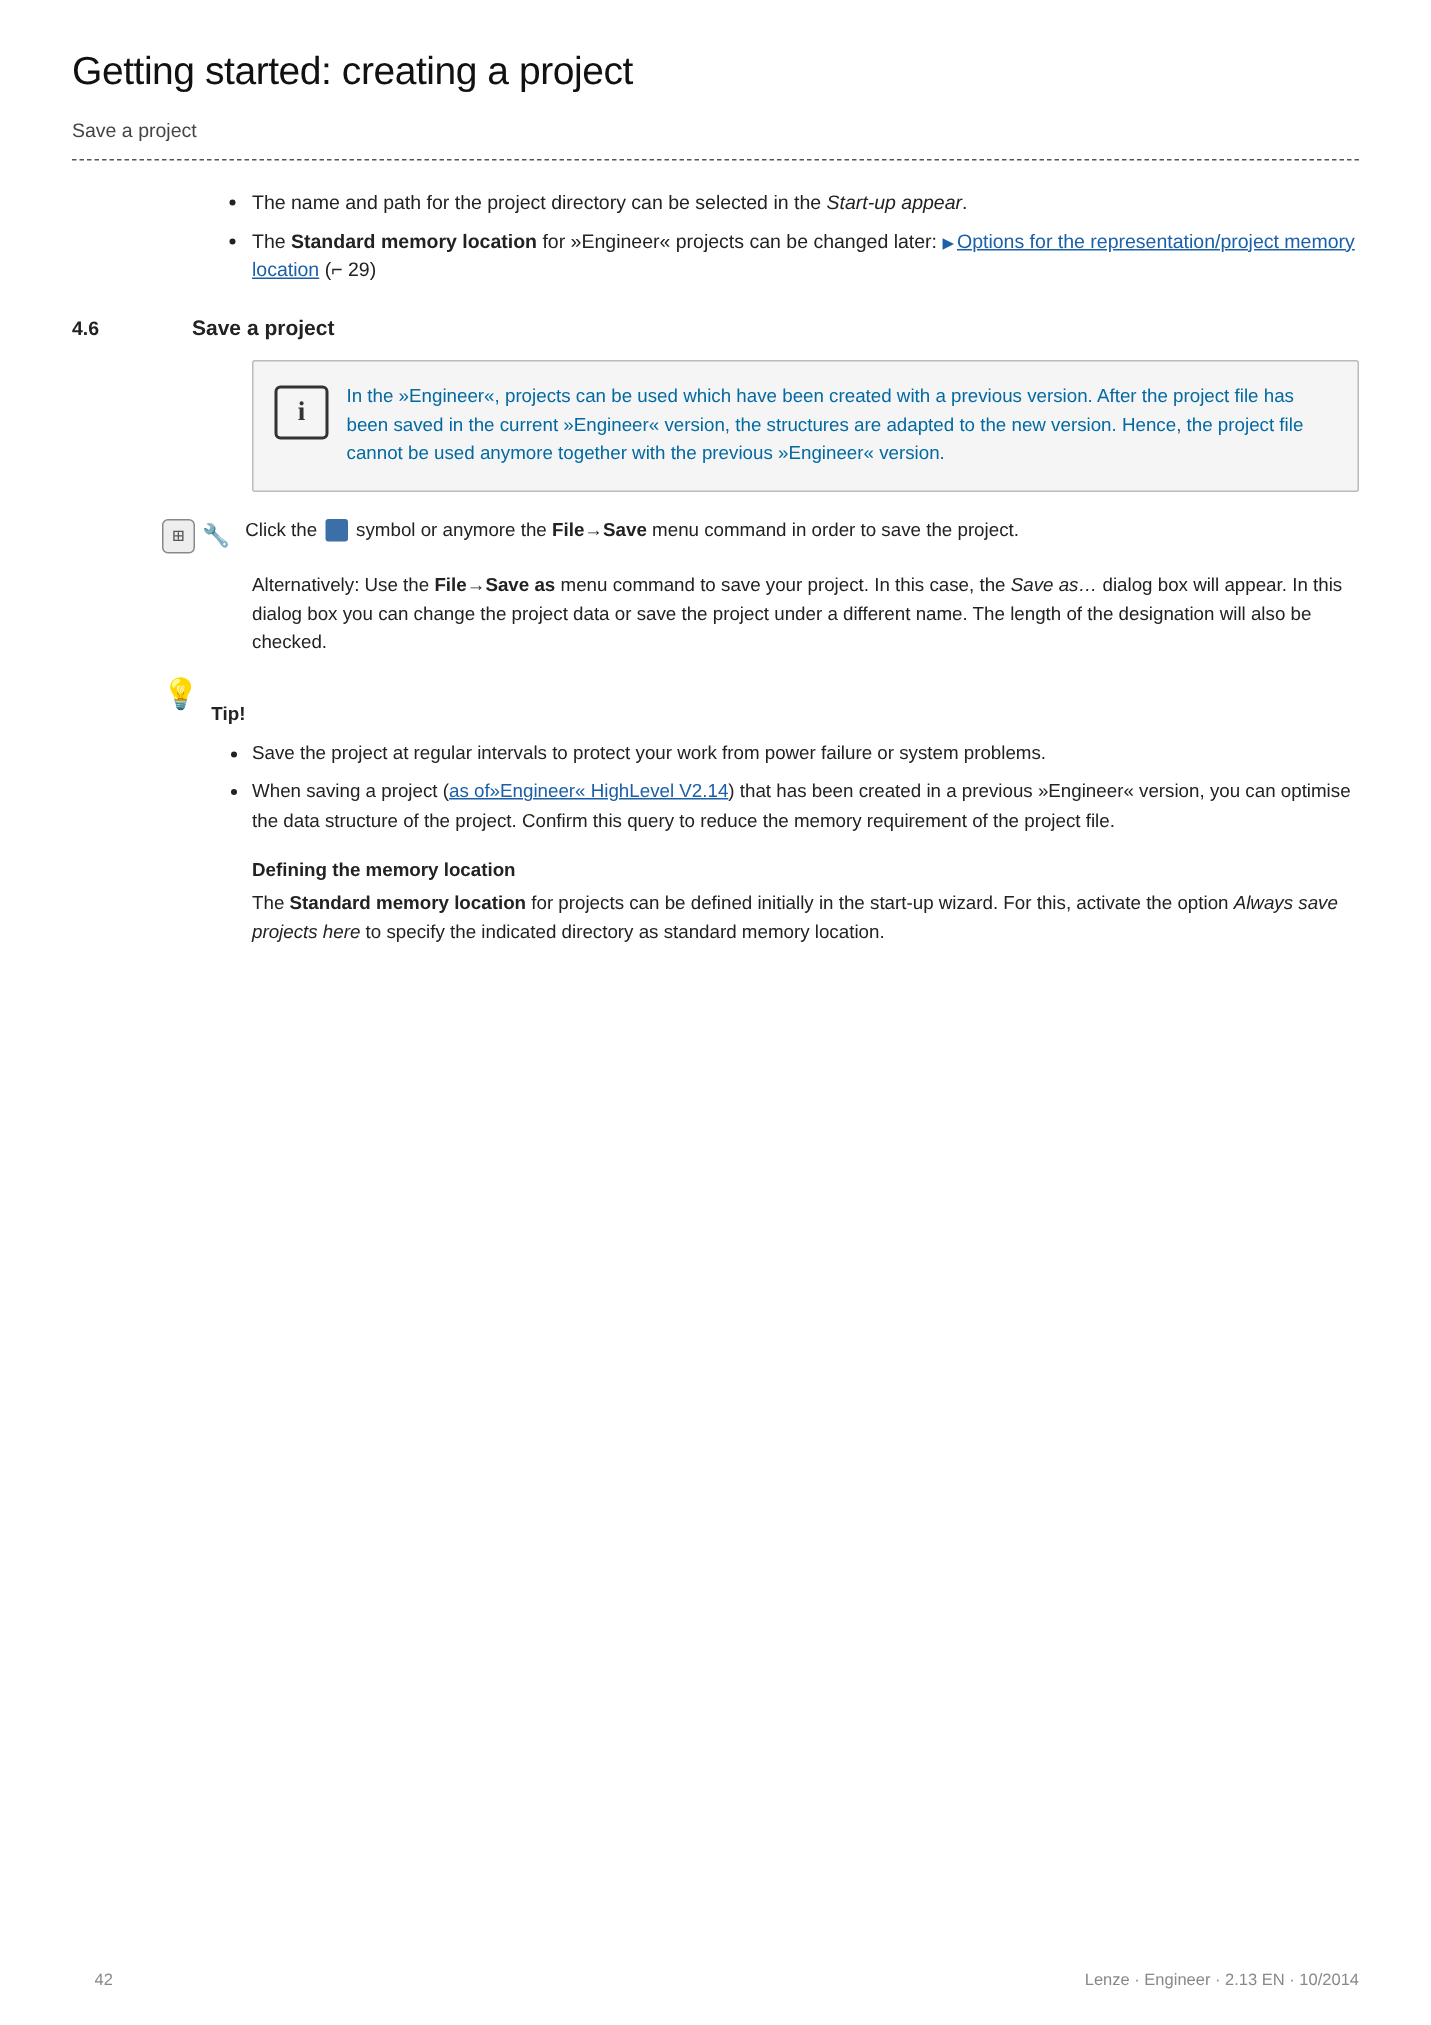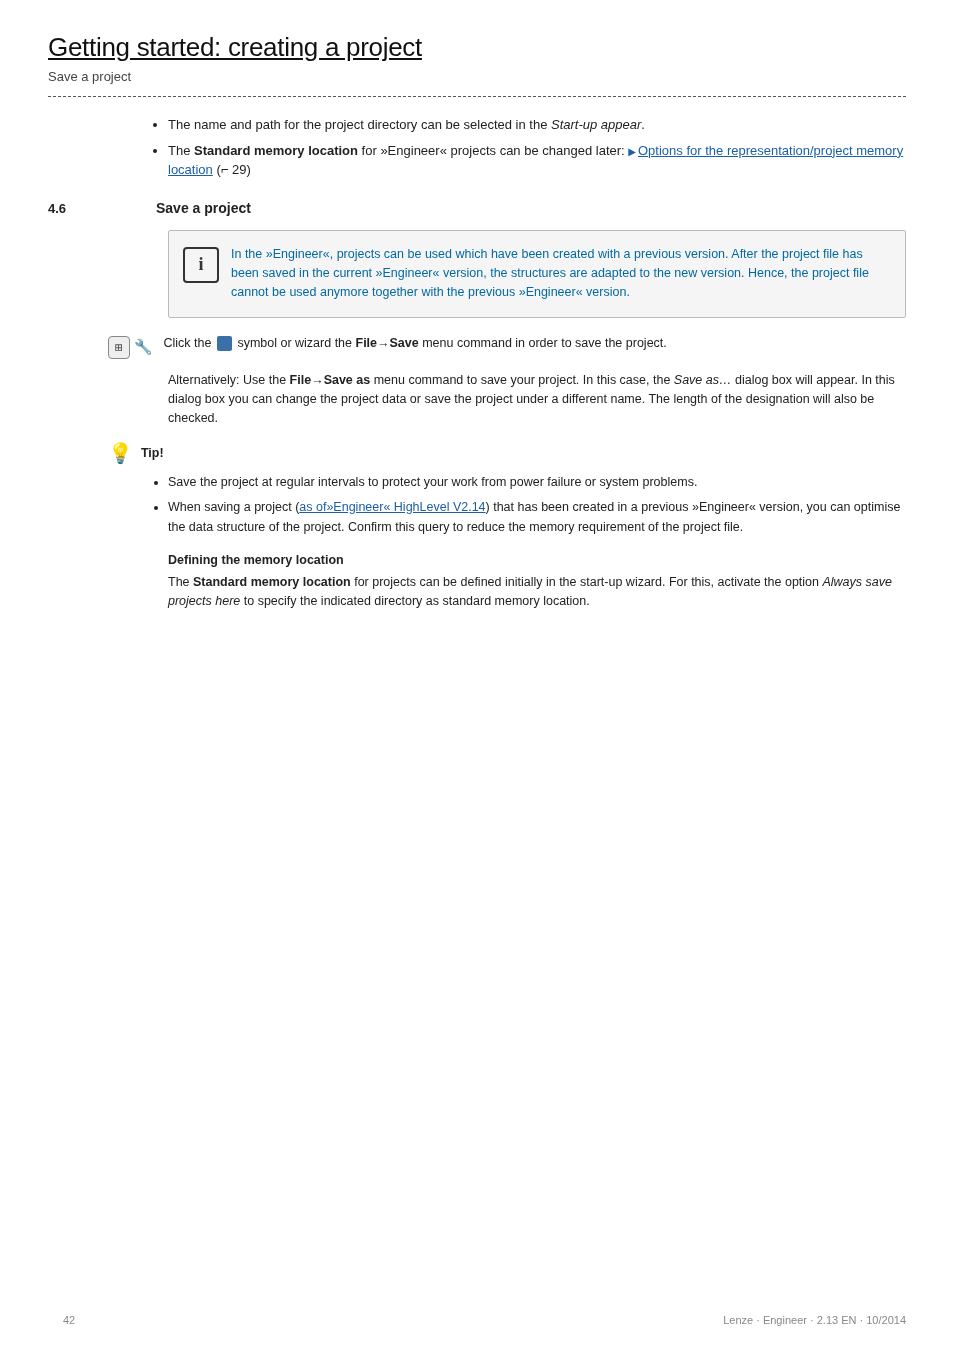--- a/index.html
+++ b/index.html
@@ -9,23 +9,22 @@
       font-size: 13px;
       color: #222;
       width: 954px;
       min-height: 1350px;
       padding: 32px 48px 48px 48px;
     }
     .page-title {
       font-size: 26px;
       font-weight: normal;
       color: #111;
-      margin-bottom: 6px;
+      margin-bottom: 16px;
       letter-spacing: -0.3px;
-      text-decoration: underline;
     }
     .page-subtitle {
       font-size: 13px;
       color: #444;
       margin-bottom: 10px;
     }
     .divider {
       border: none;
       border-top: 1px dashed #555;
       margin: 12px 0 18px 0;
@@ -41,21 +40,20 @@
     }
     a.doc-link {
       color: #1a5fa8;
       text-decoration: underline;
       cursor: pointer;
     }
     .section-header {
       display: flex;
       align-items: flex-start;
       margin: 18px 0 14px 0;
-      gap: 28px;
     }
     .section-number {
       font-weight: bold;
       font-size: 13px;
       min-width: 80px;
       padding-top: 1px;
     }
     .section-title {
       font-weight: bold;
       font-size: 14px;
@@ -213,33 +211,33 @@
     <p>In the »Engineer«, projects can be used which have been created with a previous version. After the project file has been saved in the current »Engineer« version, the structures are adapted to the new version. Hence, the project file cannot be used anymore together with the previous »Engineer« version.</p>
   </div>
 </div>
 
 <div class="step-row">
   <div class="step-icon">
     <span class="kbd-icon" style="font-size:13px; padding:3px 6px; border-radius:4px;">⊞</span>
     <span style="font-size:15px; margin-left:2px;">🔧</span>
   </div>
   <div class="step-text">
-    <span>Click the </span><span style="display:inline-block; width:15px; height:15px; background:#3a6fa8; border-radius:2px; vertical-align:middle; margin:0 2px;"></span><span> symbol or wizard the </span><strong>File→Save</strong><span> menu command in order to save the project.</span>
+    <span>Click the </span><span style="display:inline-block; width:15px; height:15px; background:#3a6fa8; border-radius:2px; vertical-align:middle; margin:0 2px;"></span><span> symbol or anymore the </span><strong>File→Save</strong><span> menu command in order to save the project.</span>
   </div>
 </div>
 
 <div class="step-indent">
   <p>
     <span>Alternatively: Use the </span><strong>File→Save as</strong><span> menu command to save your project. In this case, the </span><em>Save as…</em><span> dialog box will appear. In this dialog box you can change the project data or save the project under a different name. The length of the designation will also be checked.</span>
   </p>
 </div>
 
 <div class="tip-row">
   <div class="tip-icon" style="font-size:20px; margin-top:0px;">💡</div>
-  <div class="tip-label" style="margin-top:3px;">Tip!</div>
+  <div class="tip-label" style="margin-top:16px;">Tip!</div>
 </div>
 
 <ul class="tip-bullets">
   <li>
     <span>Save the project at regular intervals to protect your work from power failure or system problems.</span>
   </li>
   <li>
     <span>When saving a project (</span><a class="doc-link">as of»Engineer« HighLevel V2.14</a><span>) that has been created in a previous »Engineer« version, you can optimise the data structure of the project. Confirm this query to reduce the memory requirement of the project file.</span>
   </li>
 </ul>

